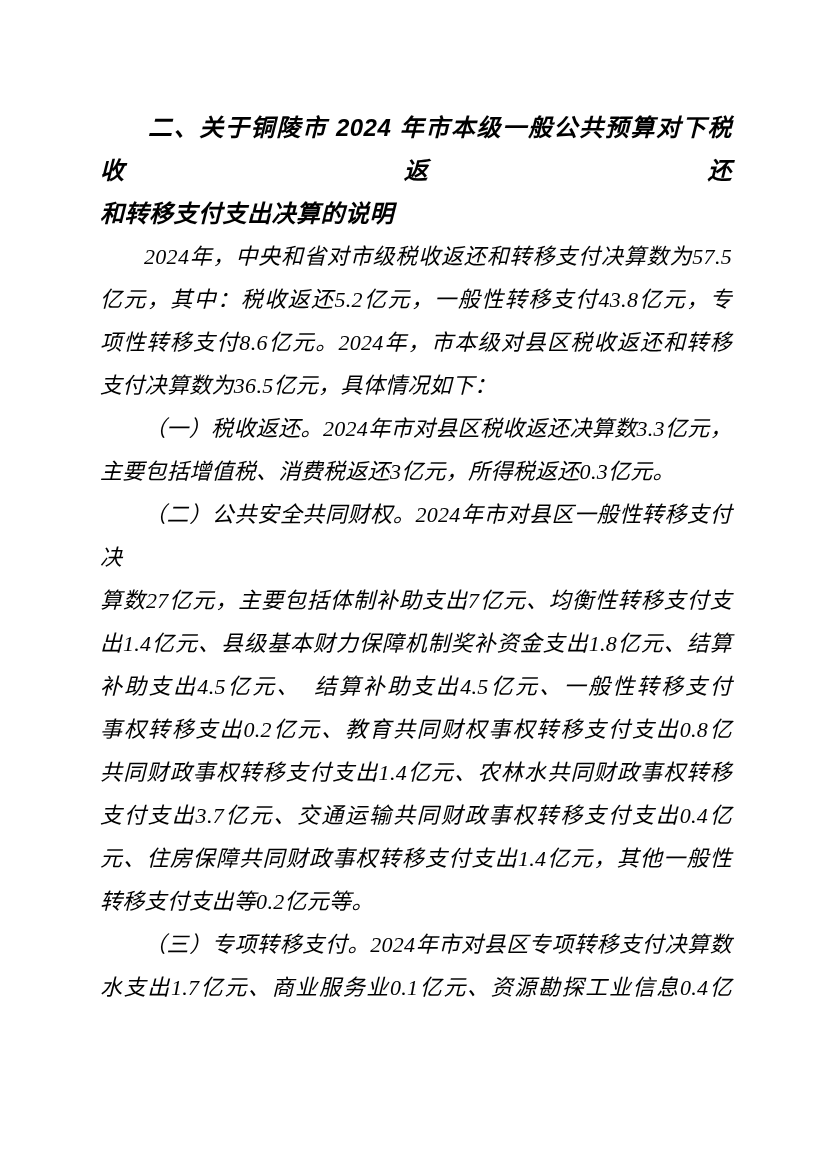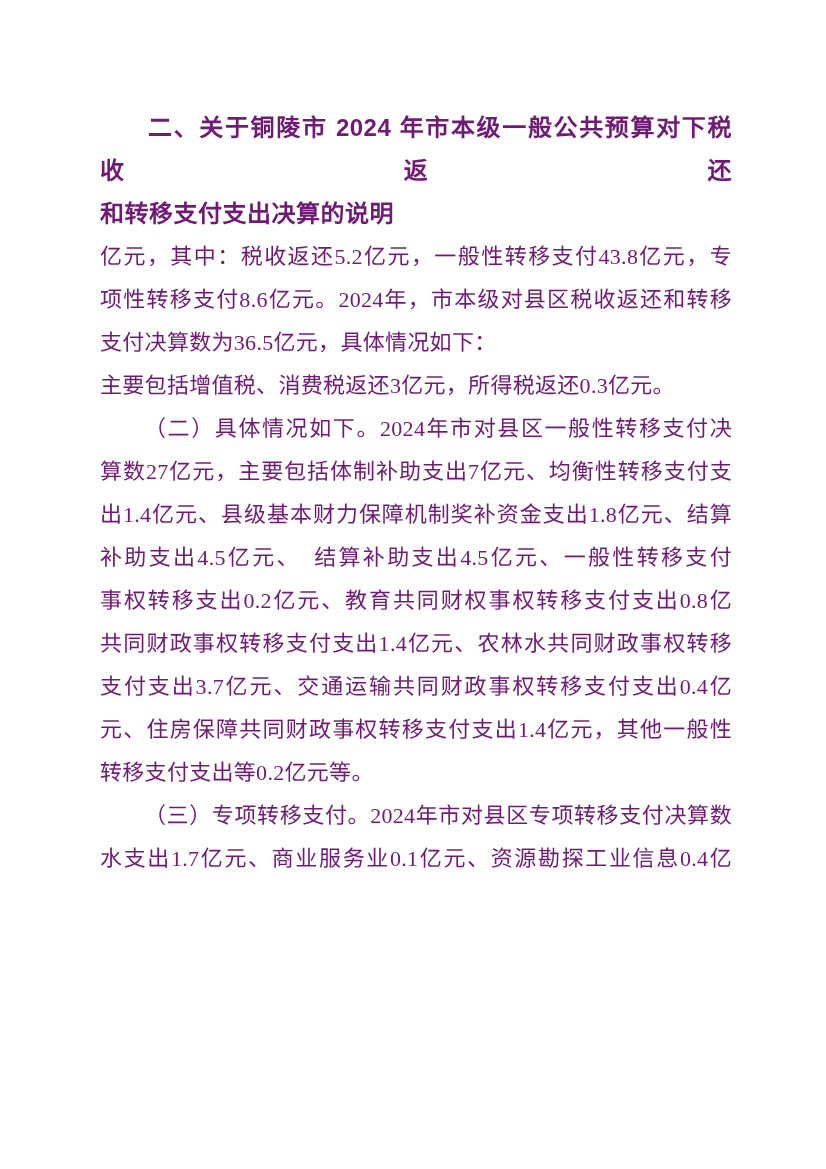--- a/index.html
+++ b/index.html
@@ -26,21 +26,22 @@
   }
   .block {
     margin: 0;
   }
   .line {
     display: block;
     width: 632px;
     line-height: 43px;
     text-align: justify;
     white-space: pre-wrap;
-    color: #701a75;
+    color: #000000;
+    font-style: italic;
   }
   
   .line.just {
     text-align: justify;
     text-align-last: justify;
   }
   .line.first {
     text-indent: 2em;
   }
   .heading .line {
@@ -59,29 +60,31 @@
 </head>
 <body>
 
 <div class="page">
   <div class="doc">
       <div class="block heading">
         <div class="line first just">二、关于铜陵市 2024 年市本级一般公共预算对下税收返还</div>
         <div class="line">和转移支付支出决算的说明</div>
       </div>
       <div class="block body">
+        <div class="line first just">2024年，中央和省对市级税收返还和转移支付决算数为57.5</div>
         <div class="line just">亿元，其中：税收返还5.2亿元，一般性转移支付43.8亿元，专</div>
         <div class="line just">项性转移支付8.6亿元。2024年，市本级对县区税收返还和转移</div>
         <div class="line">支付决算数为36.5亿元，具体情况如下：</div>
       </div>
       <div class="block body">
+        <div class="line first just">（一）税收返还。2024年市对县区税收返还决算数3.3亿元，</div>
         <div class="line">主要包括增值税、消费税返还3亿元，所得税返还0.3亿元。</div>
       </div>
       <div class="block body">
-        <div class="line first just">（二）具体情况如下。2024年市对县区一般性转移支付决</div>
+        <div class="line first just">（二）公共安全共同财权。2024年市对县区一般性转移支付决</div>
         <div class="line just">算数27亿元，主要包括体制补助支出7亿元、均衡性转移支付支</div>
         <div class="line just">出1.4亿元、县级基本财力保障机制奖补资金支出1.8亿元、结算</div>
         <div class="line just">补助支出4.5亿元、　结算补助支出4.5亿元、一般性转移支付</div>
         <div class="line just">事权转移支出0.2亿元、教育共同财权事权转移支付支出0.8亿</div>
         <div class="line just">共同财政事权转移支付支出1.4亿元、农林水共同财政事权转移</div>
         <div class="line just">支付支出3.7亿元、交通运输共同财政事权转移支付支出0.4亿</div>
         <div class="line just">元、住房保障共同财政事权转移支付支出1.4亿元，其他一般性</div>
         <div class="line">转移支付支出等0.2亿元等。</div>
       </div>
       <div class="block body">

